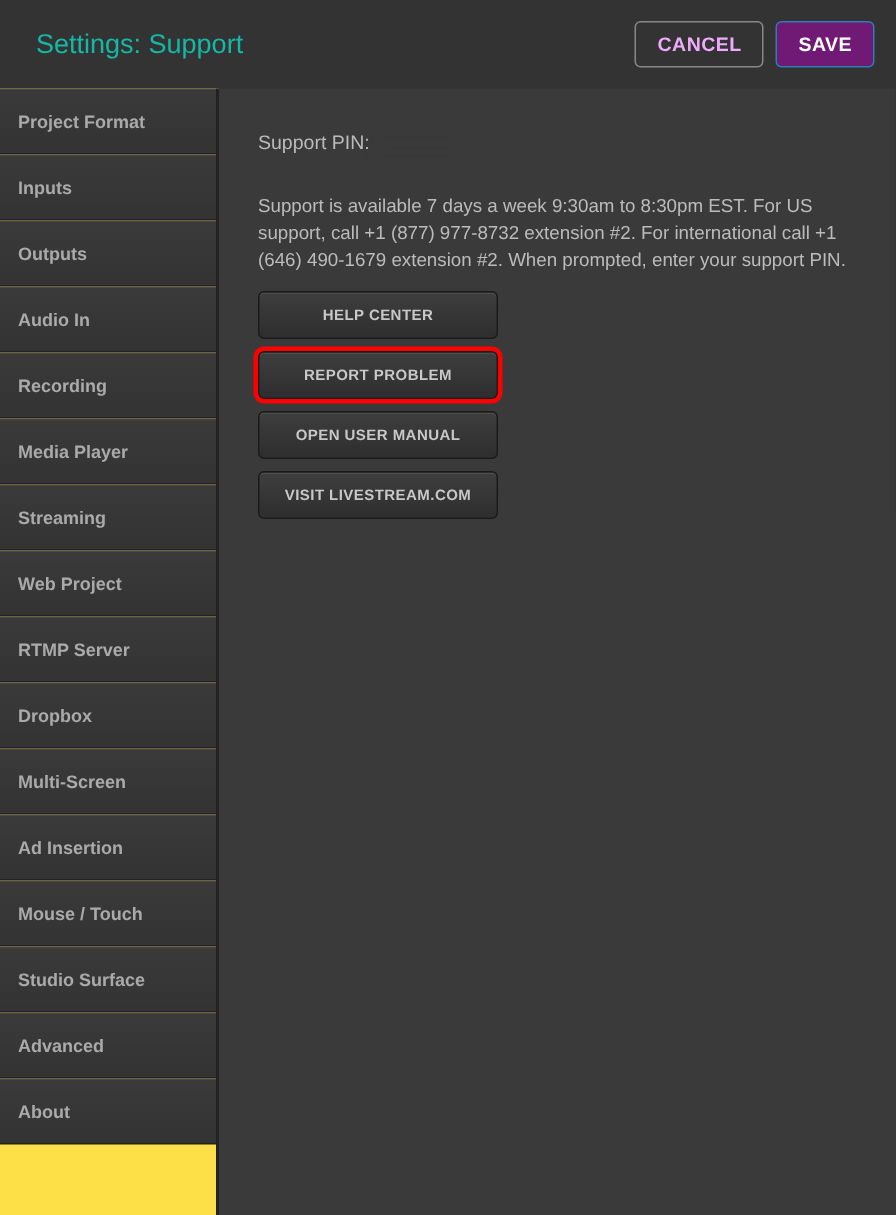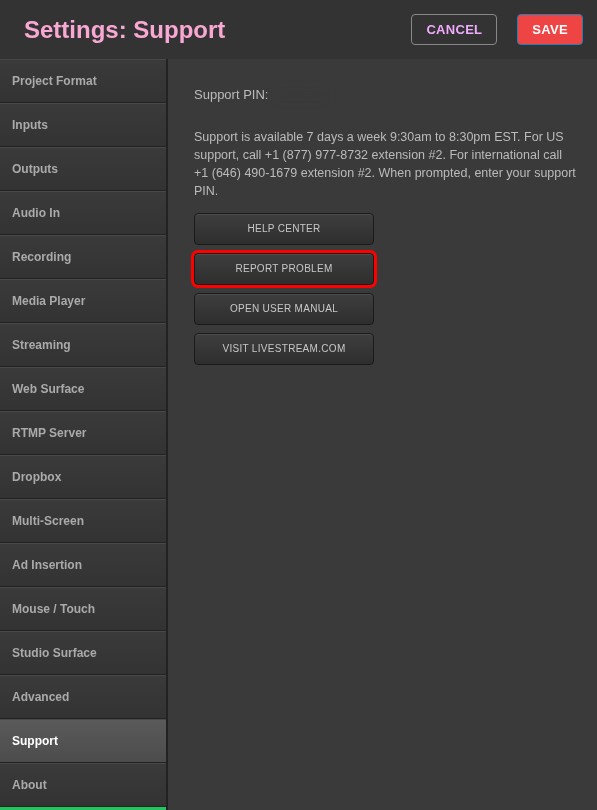--- a/index.html
+++ b/index.html
@@ -16,54 +16,53 @@
       overflow: hidden;
     }
     .header {
       display: flex;
       align-items: center;
       justify-content: space-between;
       padding: 14px 14px 14px 24px;
       background: #333;
     }
     .title {
-      color: #f9a8d4;
-      font-size: 24px;
-      font-weight: bold;
+      color: #14b8a6;
+      font-size: 18px;
+      font-weight: normal;
     }
     .header-buttons {
       display: flex;
       gap: 8px;
     }
     .btn-header {
       padding: 7px 14px;
       font-size: 13px;
       font-weight: bold;
       border-radius: 4px;
       cursor: pointer;
       letter-spacing: 0.3px;
     }
     .btn-cancel {
       background: #333;
       border: 1px solid #888;
       color: #f0abfc;
     }
     .btn-save {
-      background: #ef4444;
+      background: #701a75;
       border: 1px solid #2a7eb8;
       color: #fff;
-      margin-left: 12px;
     }
     .body {
       display: flex;
       height: calc(100% - 58px);
     }
     .sidebar {
-      width: 168px;
-      background: #22c55e;
+      width: 146px;
+      background: #fde047;
       border-right: 2px solid #222;
     }
     .sidebar-item {
       padding: 14px 12px;
       font-size: 12px;
       color: #aaa;
       font-weight: bold;
       cursor: pointer;
       background: linear-gradient(#3a3a3a, #333);
       border-top: 1px solid #484848;
@@ -95,28 +94,28 @@
       line-height: 1.45;
       margin-bottom: 12px;
       max-width: 395px;
     }
     .action-buttons {
       display: flex;
       flex-direction: column;
       gap: 8px;
     }
     .action-btn {
-      width: 180px;
+      width: 160px;
       height: 32px;
       background: linear-gradient(#3e3e3e, #2e2e2e);
       border: 1px solid #1a1a1a;
       border-radius: 4px;
       color: #c8c8c8;
       font-size: 10px;
-      font-weight: normal;
+      font-weight: bold;
       letter-spacing: 0.3px;
       cursor: pointer;
       display: flex;
       align-items: center;
       justify-content: center;
       box-shadow: inset 0 1px 0 rgba(255,255,255,0.08);
     }
     .action-btn.highlighted {
       outline: 3px solid #ff0000;
       outline-offset: 0px;
@@ -135,29 +134,28 @@
 
 <div class="body">
   <div class="sidebar">
     <div class="sidebar-item">Project Format</div>
     <div class="sidebar-item">Inputs</div>
     <div class="sidebar-item">Outputs</div>
     <div class="sidebar-item">Audio In</div>
     <div class="sidebar-item">Recording</div>
     <div class="sidebar-item">Media Player</div>
     <div class="sidebar-item">Streaming</div>
-    <div class="sidebar-item">Web Surface</div>
+    <div class="sidebar-item">Web Project</div>
     <div class="sidebar-item">RTMP Server</div>
     <div class="sidebar-item">Dropbox</div>
     <div class="sidebar-item">Multi-Screen</div>
     <div class="sidebar-item">Ad Insertion</div>
     <div class="sidebar-item">Mouse / Touch</div>
     <div class="sidebar-item">Studio Surface</div>
     <div class="sidebar-item">Advanced</div>
-    <div class="sidebar-item active">Support</div>
     <div class="sidebar-item">About</div>
   </div>
 
   <div class="main">
     <div class="pin-line">
       <span>Support PIN: </span><span class="pin-value">XXXXXX</span>
     </div>
     <div class="support-text">Support is available 7 days a week 9:30am to 8:30pm EST. For US support, call +1 (877) 977-8732 extension #2. For international call +1 (646) 490-1679 extension #2. When prompted, enter your support PIN.</div>
     <div class="action-buttons">
       <button class="action-btn">HELP CENTER</button>

